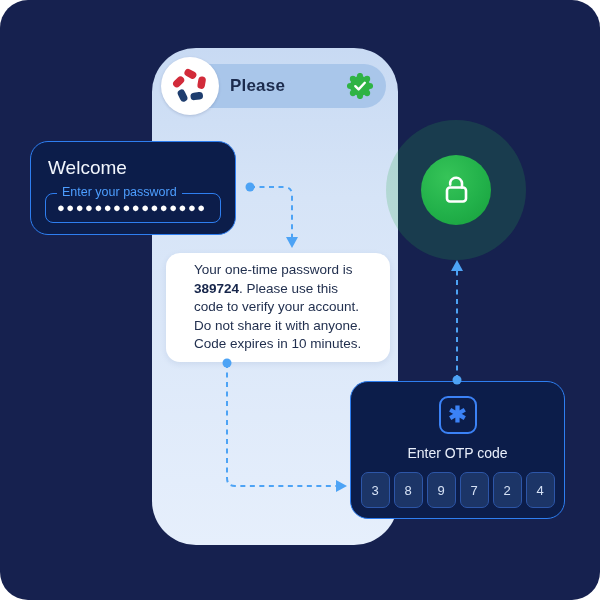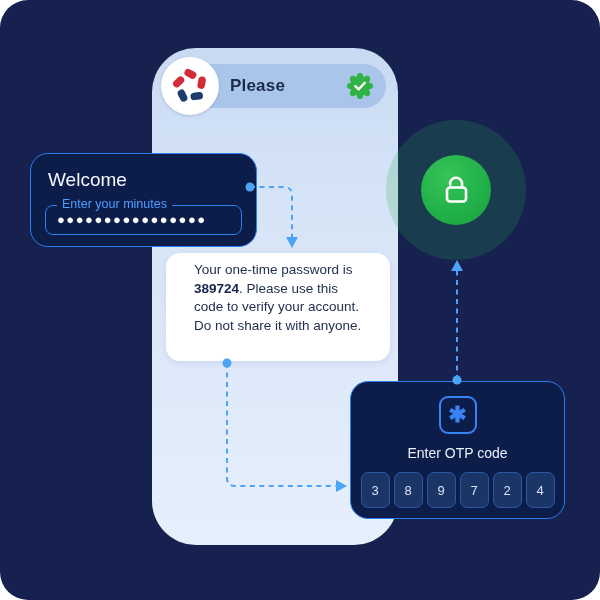--- a/index.html
+++ b/index.html
@@ -17,21 +17,21 @@
 
   
   .glow{position:absolute;left:386px;top:120px;width:140px;height:140px;border-radius:50%;
         background:rgba(42,170,76,0.20);}
   .unlock-circle{position:absolute;left:421px;top:155px;width:70px;height:70px;border-radius:50%;
         background:radial-gradient(circle at 38% 32%,#36c458 0%,#22b14a 55%,#179f3c 100%);
         display:flex;align-items:center;justify-content:center;}
 
   
   .dark-card{position:absolute;background:#0c1d4a;border:1.5px solid #2e7ef0;border-radius:18px;box-sizing:border-box;}
-  .welcome-card{left:30px;top:153px;width:227px;height:94px;padding:13px 14px 0 14px;}
+  .welcome-card{left:30px;top:141px;width:206px;height:94px;padding:13px 14px 0 14px;}
   .welcome-title{color:#f2f6fd;font-size:19px;margin:2px 0 0 3px;}
   .pw-field{position:relative;margin-top:14px;height:28px;border:1.5px solid #2e7ef0;border-radius:8px;}
   .pw-label{position:absolute;top:-9px;left:11px;background:#0c1d4a;padding:0 5px;
             color:#4d9eff;font-size:12.5px;white-space:nowrap;}
   .pw-dots{color:#ffffff;font-size:13px;letter-spacing:1.5px;line-height:27px;padding-left:11px;
            white-space:nowrap;overflow:hidden;}
 
   
   .bubble{position:absolute;left:166px;top:253px;width:224px;min-height:108px;background:#ffffff;border-radius:14px;
           box-sizing:border-box;padding:8px 28px;box-shadow:0 2px 6px rgba(40,70,130,.10);}
@@ -104,27 +104,27 @@
   <div class="unlock-circle">
     <svg width="36" height="36" viewBox="0 0 36 36">
       <rect x="9" y="15.5" width="19" height="14" rx="3" fill="none" stroke="#ffffff" stroke-width="2.6"></rect>
       <path d="M24,15.5 V11 A6,6 0 0 0 12.2,10.4 V12.6" fill="none" stroke="#ffffff" stroke-width="2.6" stroke-linecap="round"></path>
     </svg>
   </div>
 
   <div class="dark-card welcome-card">
     <div class="welcome-title">Welcome</div>
     <div class="pw-field">
-      <span class="pw-label">Enter your minutes</span>
+      <span class="pw-label">Enter your password</span>
       <div class="pw-dots">●●●●●●●●●●●●●●●●</div>
     </div>
   </div>
 
   <div class="bubble">
-    <p><span>Your one-time password is </span><strong>389724</strong><span>. Please use this code to verify your account. Do not share it with anyone.</span><br></p>
+    <p><span>Your one-time password is </span><strong>389724</strong><span>. Please use this code to verify your account. Do not share it with anyone.</span><br><span>Code expires in 10 minutes.</span></p>
   </div>
 
   <div class="dark-card otp-card">
     <div class="ast-box">✱</div>
     <div class="otp-title">Enter OTP code</div>
     <div class="digit-row">
       <div class="digit-box">3</div>
       <div class="digit-box">8</div>
       <div class="digit-box">9</div>
       <div class="digit-box">7</div>

